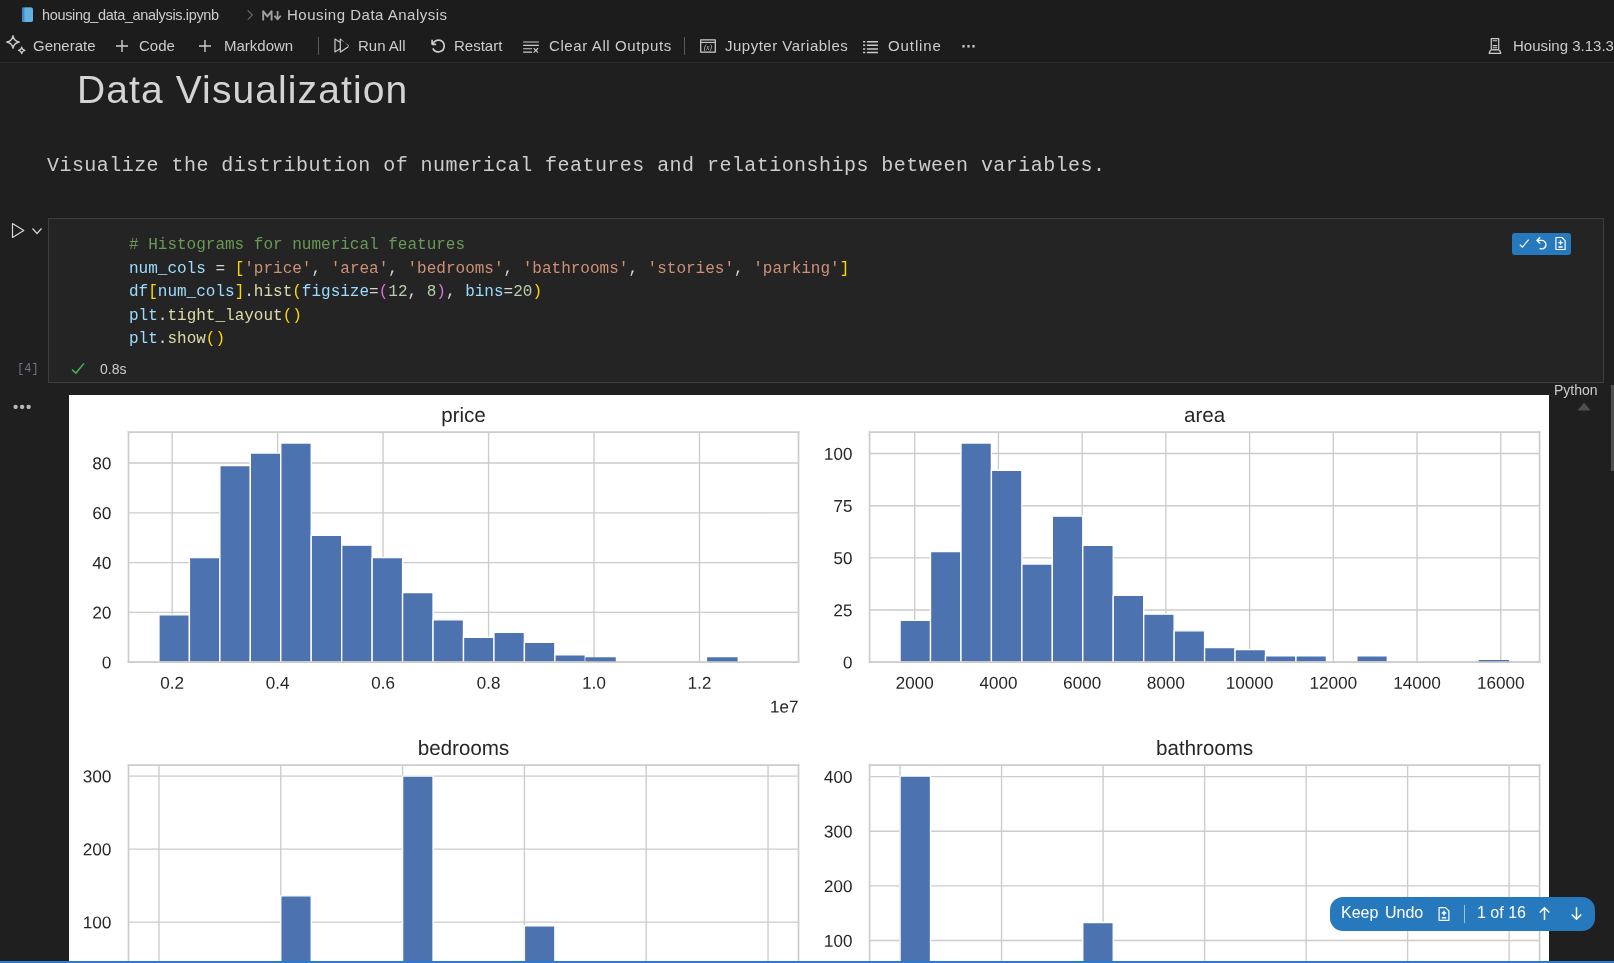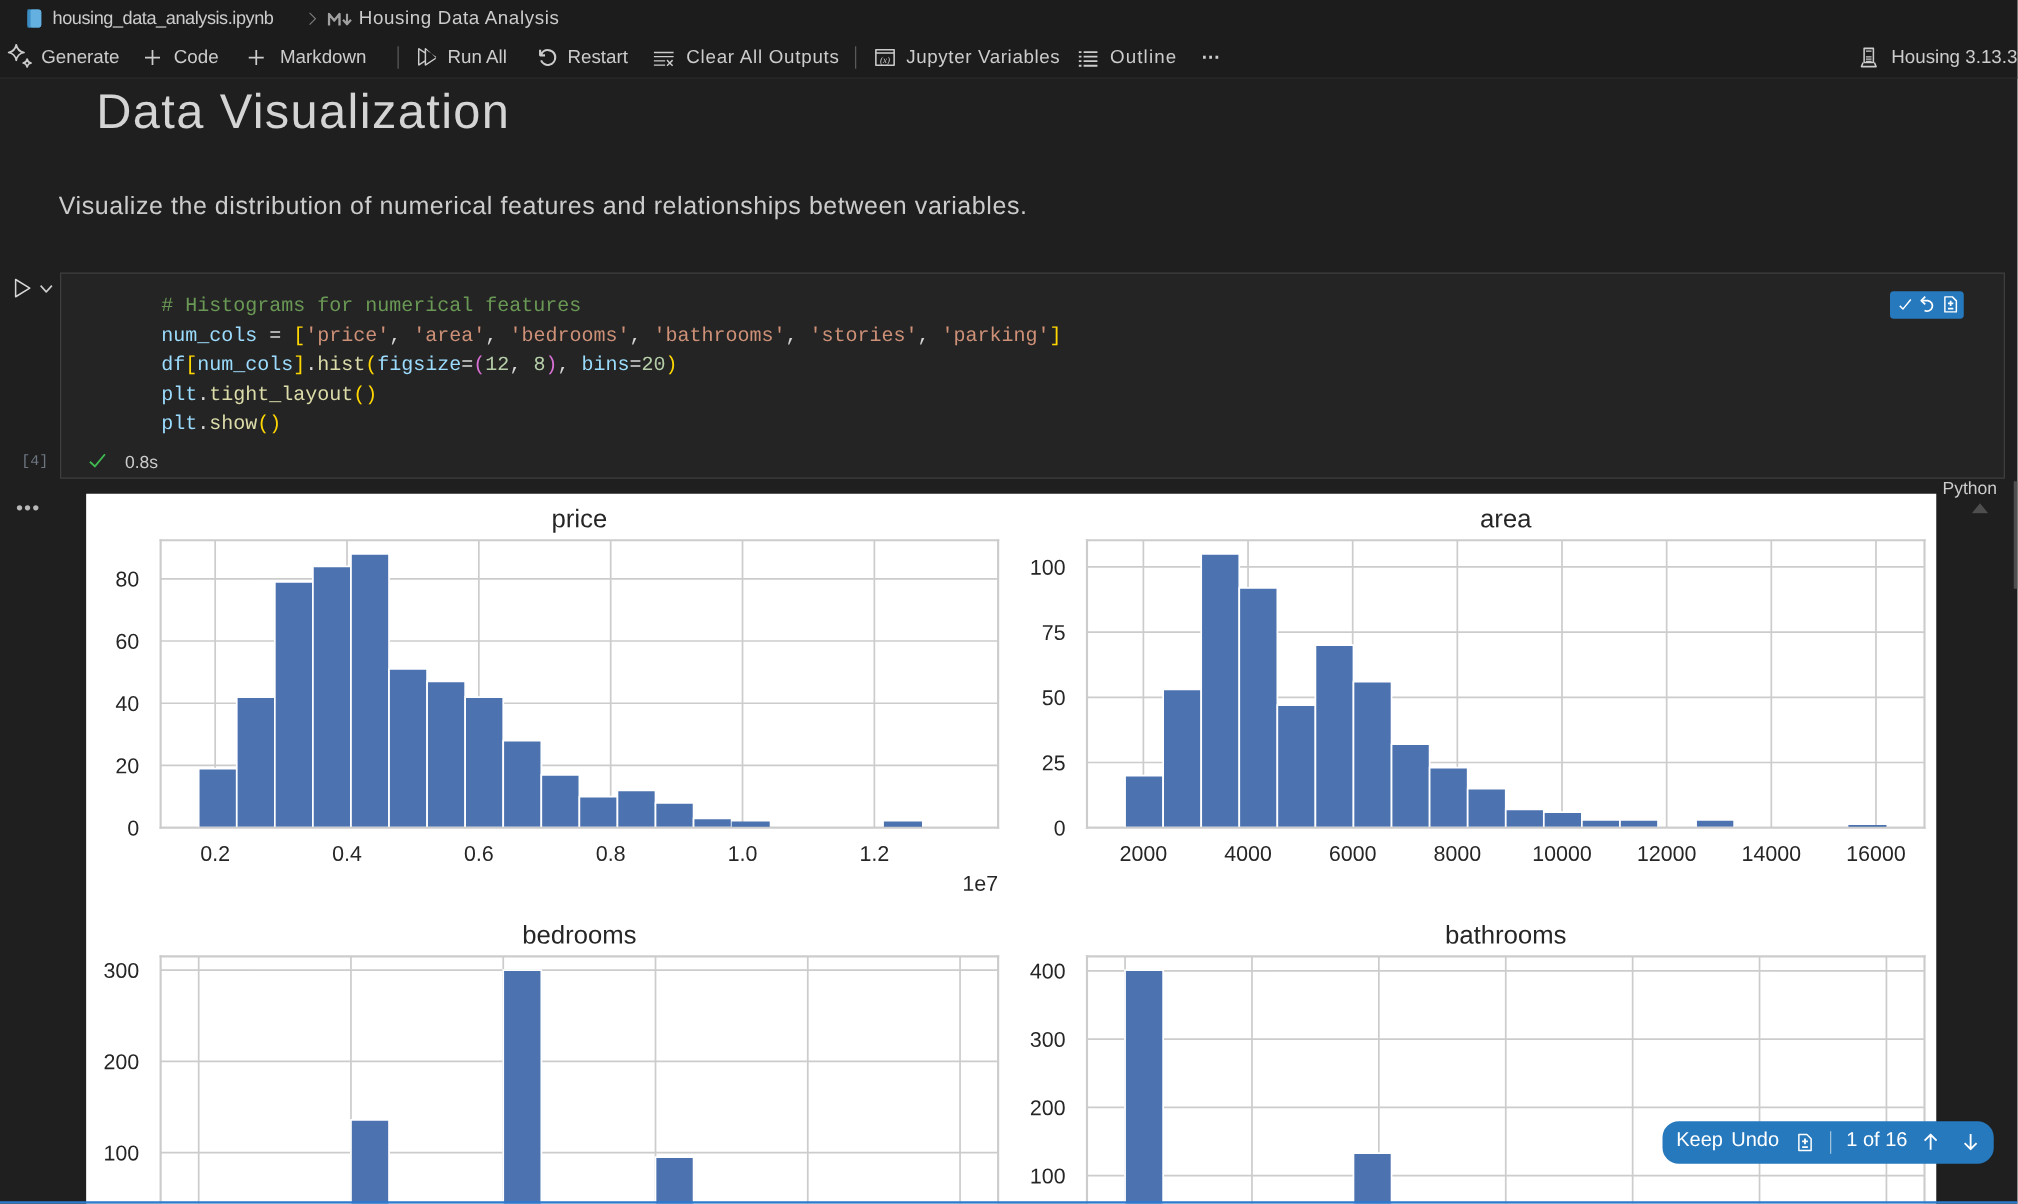--- a/index.html
+++ b/index.html
@@ -7,21 +7,21 @@
   body { background:#1f1f1f; font-family:"Liberation Sans",sans-serif; position:relative; }
   .abs { position:absolute; }
   
   #crumb { left:0; top:0; width:1614px; height:30px; background:#1c1c1c; }
   #toolbar { left:0; top:30px; width:1614px; height:33px; background:#1c1c1c; border-bottom:1px solid #2b2b2b; }
   .tlabel { position:absolute; top:0; height:32px; line-height:32px; font-size:15px; color:#cccccc; white-space:nowrap;text-align:right; }
   .ticon { position:absolute; top:8px; width:16px; height:16px; color:#cccccc; }
   .tsep { position:absolute; top:7px; width:1px; height:18px; background:#5a5a5a; }
   
   #h1 { left:49px; top:68px; font-size:39px; color:#d4d4d4; letter-spacing:1.1px;margin-left:28px; }
-  #para { left:47px; top:154px; font-size:20px; color:#cccccc; letter-spacing:0.45px; }
+  #para { left:47px; top:154px; font-size:20px; color:#cccccc; letter-spacing:0.45px;font-family:Liberation Mono, monospace; }
   
   #cell { left:48px; top:218px; width:1556px; height:165px; background:#242424; border:1px solid #3e3e3e; }
   #code { position:absolute; left:92px; top:234px; font-family:"Liberation Mono",monospace; font-size:16px; line-height:23.5px; white-space:pre;margin-left:37px; }
   .cmt{color:#6a9955} .v{color:#9cdcfe} .w{color:#d4d4d4} .b1{color:#ffd700} .b2{color:#da70d6}
   .s{color:#ce9178} .f{color:#dcdcaa} .n{color:#b5cea8}
   #execnum { left:17px; top:362px; font-family:"Liberation Mono",monospace; font-size:12px; color:#6e7681; }
   #exectime { left:100px; top:361px; font-size:14px; color:#cccccc; }
   #celllang { left:1554px; top:382px; font-size:14px; color:#cccccc; }
   
   .bluepill { position:absolute; background:#2779bd; border-radius:3px; z-index:5; }

